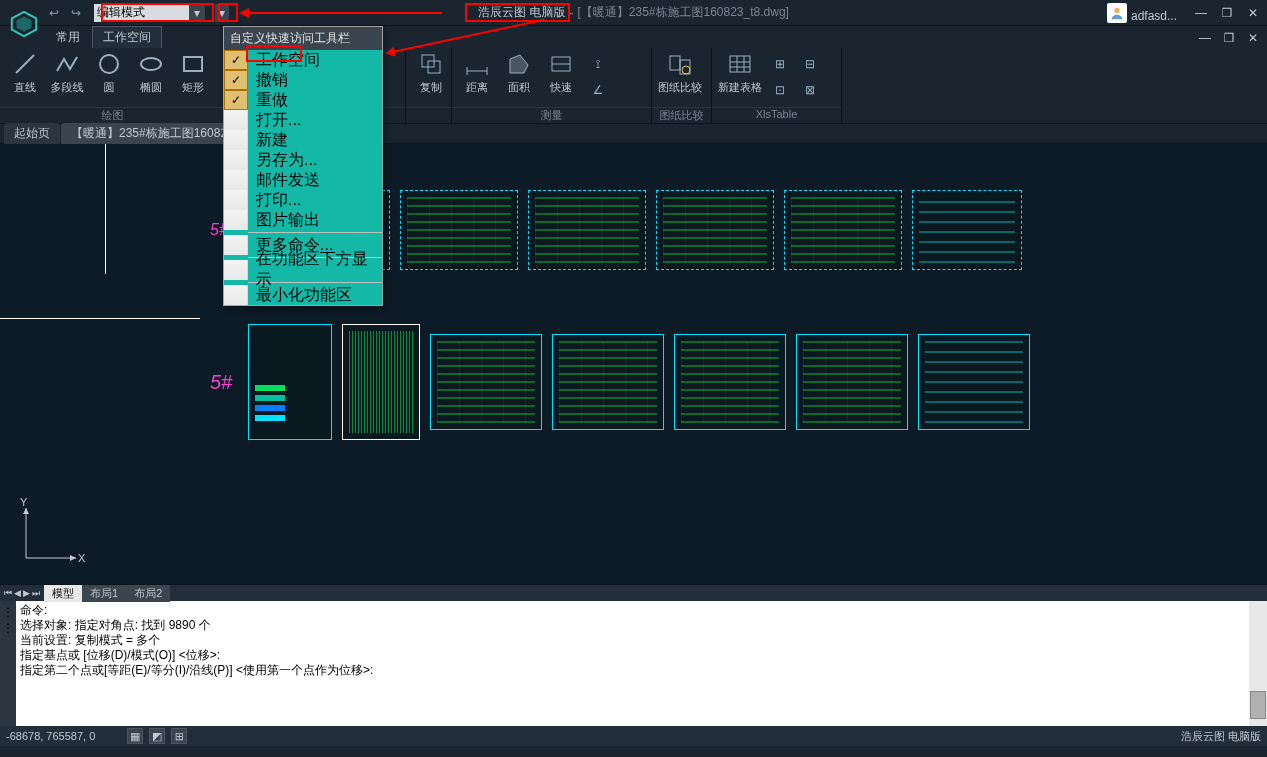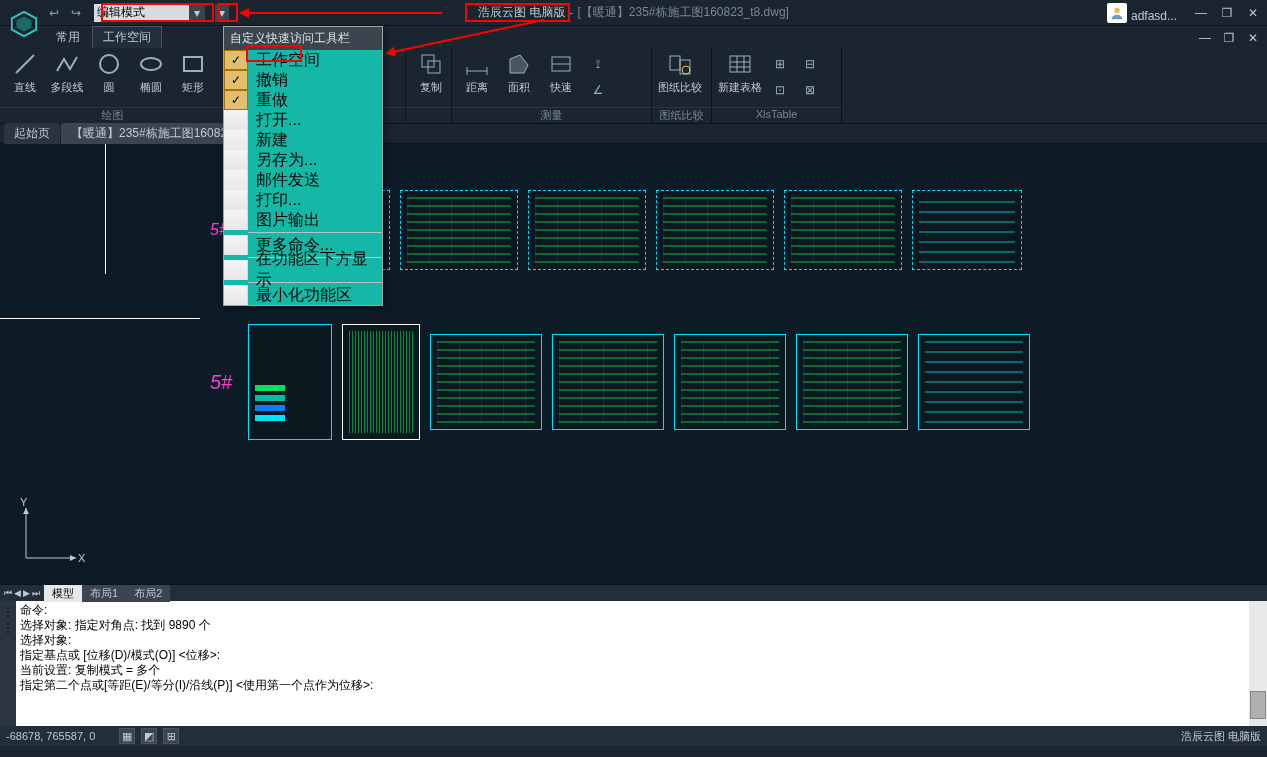--- a/index.html
+++ b/index.html
@@ -452,32 +452,31 @@
 </div>
 
 <div class="command-window">
   <div class="cmd-handle">
       <span>⋮</span>
       <span>⋮</span>
     </div>
   <div class="cmd-lines" id="cmd-lines-host">
       <div>命令:</div>
       <div>选择对象: 指定对角点: 找到 9890 个</div>
-      <div>选择对象:</div>
+      <div>当前设置:  复制模式 = 多个</div>
       <div>指定基点或 [位移(D)/模式(O)] &lt;位移&gt;:</div>
-      <div>当前设置:  复制模式 = 多个</div>
       <div>指定第二个点或[等距(E)/等分(I)/沿线(P)] &lt;使用第一个点作为位移&gt;:</div>
     </div>
   <div class="cmd-scroll">
       <div class="cmd-thumb"></div>
     </div>
 </div>
 
 <div class="status-bar">
-  <div style="display:flex;align-items:center;gap:24px">
+  <div style="display:flex;align-items:center;gap:32px">
     <span>-68678, 765587, 0</span>
     <div class="status-icons">
       <span>▦</span>
       <span>◩</span>
       <span>⊞</span>
     </div>
   </div>
   <span>浩辰云图 电脑版</span>
 </div>
 

